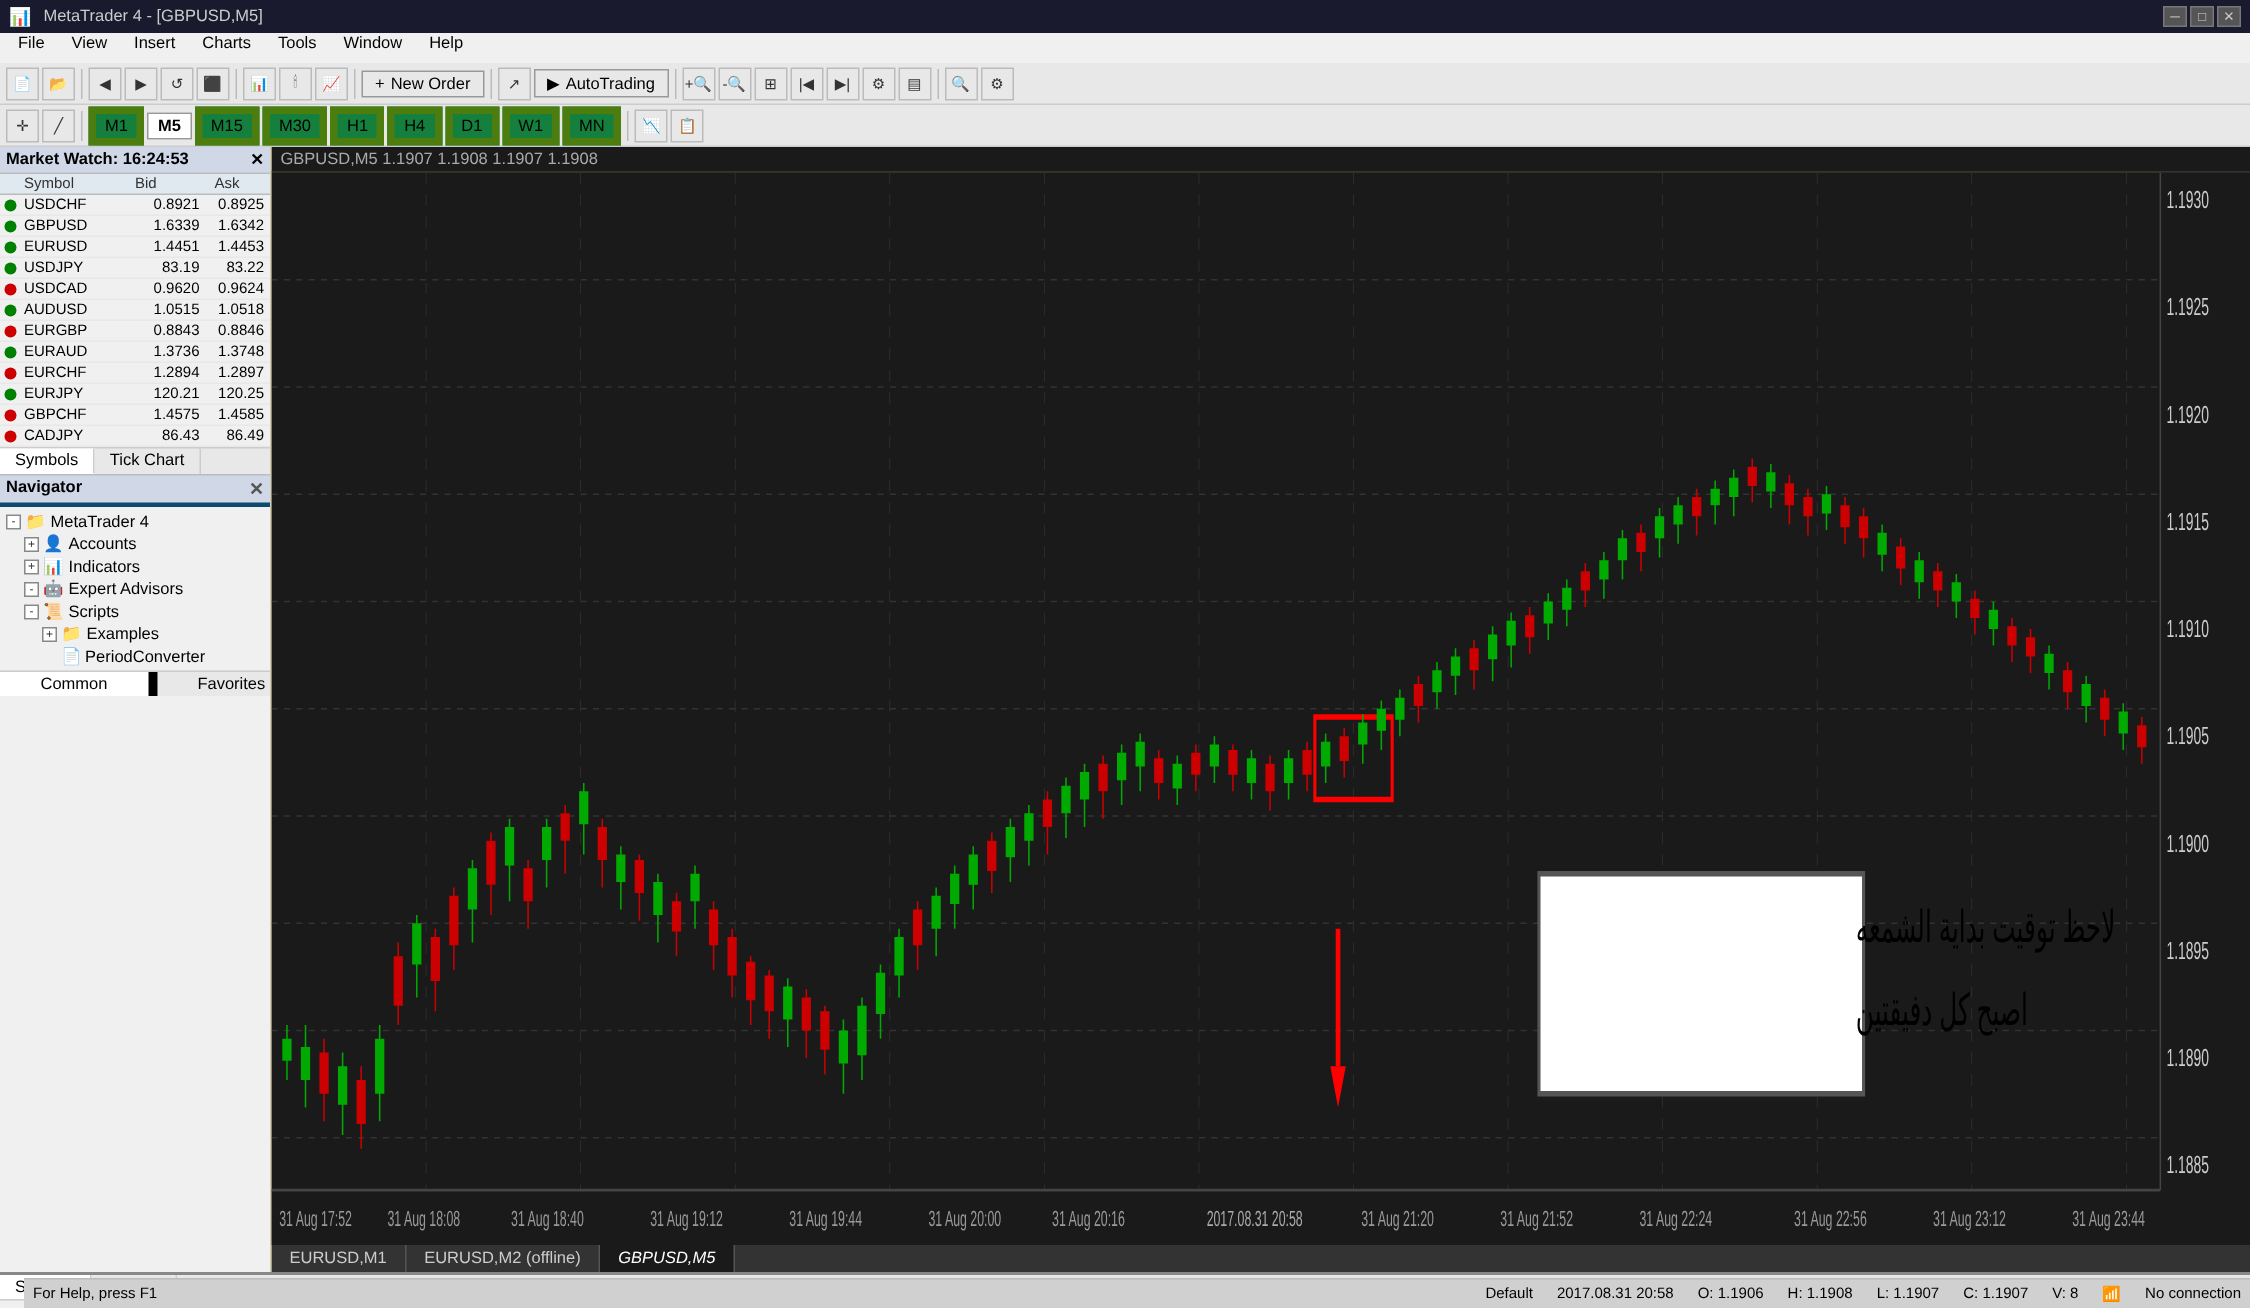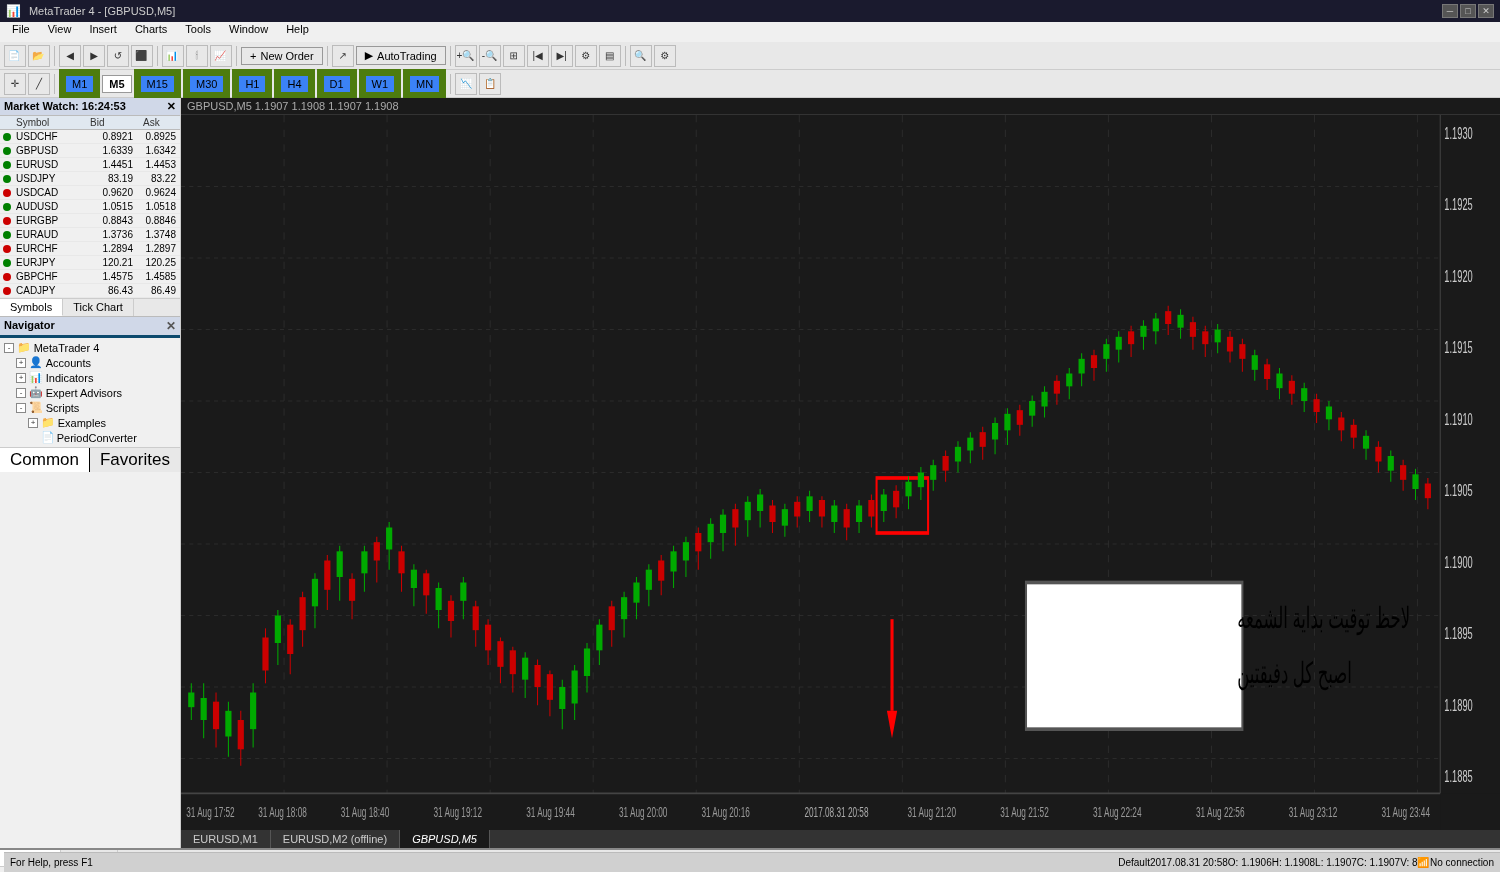--- a/index.html
+++ b/index.html
@@ -17,21 +17,21 @@
 
     
     #toolbar1 { height: 28px; background: #e8e8e8; border-bottom: 1px solid #ccc; display: flex; align-items: center; padding: 0 4px; gap: 2px; }
     .tb-btn { width: 22px; height: 22px; background: #e8e8e8; border: 1px solid #bbb; display: flex; align-items: center; justify-content: center; cursor: pointer; font-size: 10px; color: #333; }
     .tb-sep { width: 1px; height: 20px; background: #bbb; margin: 0 2px; }
     .tb-new-order { background: #e8e8e8; border: 1px solid #999; padding: 2px 8px; font-size: 11px; cursor: pointer; color: #000; display: flex; align-items: center; gap: 4px; }
     .tb-autotrading { background: #e8e8e8; border: 1px solid #999; padding: 2px 8px; font-size: 11px; cursor: pointer; color: #000; display: flex; align-items: center; gap: 4px; }
 
     
     #toolbar2 { height: 28px; background: #e8e8e8; border-bottom: 1px solid #ccc; display: flex; align-items: center; padding: 0 4px; gap: 2px; }
-    .period-btn { padding: 2px 6px; background: #3b82f6; border: 7px solid #4d7c0f; font-size: 11px; cursor: pointer; color: #000; }
+    .period-btn { padding: 2px 6px; background: #15803d; border: 5px solid #4d7c0f; font-size: 11px; cursor: pointer; color: #000; }
     .period-btn.active { background: #fff; border: 1px solid #999; font-weight: bold; }
 
     
     #main { display: flex; height: calc(872px - 22px - 20px - 28px - 28px - 24px); }
 
     
     #left-panel { width: 181px; background: #f0f0f0; border-right: 1px solid #ccc; display: flex; flex-direction: column; }
 
     
     #market-watch { flex: 0 0 auto; }
@@ -57,21 +57,21 @@
     #navigator-header { background: #d0d8e8; padding: 2px 4px; font-size: 11px; font-weight: bold; color: #000; display: flex; justify-content: space-between; border-bottom: 3px solid #0c4a6e; border-top: 1px solid #bbb; }
     .nav-close-btn { cursor: pointer; color: #555; font-size: 12px; }
     .nav-tree { padding: 2px 0; }
     .nav-item { display: flex; align-items: center; padding: 1px 4px; cursor: pointer; font-size: 11px; color: #000; }
     .nav-expand { width: 10px; height: 10px; border: 1px solid #888; background: #fff; display: flex; align-items: center; justify-content: center; font-size: 8px; cursor: pointer; margin-right: 3px; color: #333; flex-shrink: 0; }
     .nav-indent { padding-left: 16px; }
     .nav-indent2 { padding-left: 28px; }
 
     
     #bottom-tabs { display: flex; background: #e8e8e8; border-top: 1px solid #ccc; }
-    .bottom-tab { padding: 2px 10px; font-size: 17px; cursor: pointer; border-right: 1px solid #000000; color: #000; }
+    .bottom-tab { padding: 2px 27px; font-size: 11px; cursor: pointer; border-right: 6px solid #000000; color: #000; }
     .bottom-tab.active { background: #fff; }
 
     
     #chart-area { flex: 1; background: #fde047; position: relative; overflow: hidden; display: flex; flex-direction: column; }
     #chart-header { background: #1a1a1a; padding: 2px 6px; font-size: 11px; color: #ccc; display: flex; gap: 8px; align-items: center; border-bottom: 1px solid #333; }
 
     
     #chart-tabs { display: flex; background: #333; }
     .chart-tab { padding: 3px 12px; font-size: 11px; cursor: pointer; color: #ccc; border-right: 1px solid #555; }
     .chart-tab.active { background: #1a1a1a; color: #fff; font-style: italic; }
@@ -82,21 +82,21 @@
     
     #strategy-tester { height: 265px; background: #f0f0f0; border-top: 2px solid #888; display: flex; flex-direction: column; }
     #st-tabs { display: flex; background: #e8e8e8; border-bottom: 1px solid #ccc; align-items: center; }
     .st-tab { padding: 2px 10px; font-size: 11px; cursor: pointer; border-right: 1px solid #ccc; color: #000; }
     .st-tab.active { background: #fff; }
     #st-close { margin-left: auto; margin-right: 4px; cursor: pointer; font-size: 12px; color: #555; }
     #st-content { flex: 1; padding: 6px; display: flex; flex-direction: column; gap: 6px; }
     #st-main { flex: 1; position: relative; }
 
     
-    #status-bar { height: 20px; background: #d0d0d0; display: flex; align-items: center; padding: 0 6px; font-size: 10px; color: #000; border-top: 1px solid #bbb; position: absolute; bottom: 0; left: 4px; right: 0; justify-content: center; }
+    #status-bar { height: 20px; background: #d0d0d0; display: flex; align-items: center; padding: 0 6px; gap: 16px; font-size: 10px; color: #000; border-top: 1px solid #bbb; position: absolute; bottom: 0; left: 16px; right: 0; justify-content: center; }
 
     
     #main-svg { width: 100%; height: 100%; }
   </style>
 </head>
 <body>
 
 <div id="title-bar">
   <div id="title-bar-left">
     <span style="font-size:12px;">📊</span>

